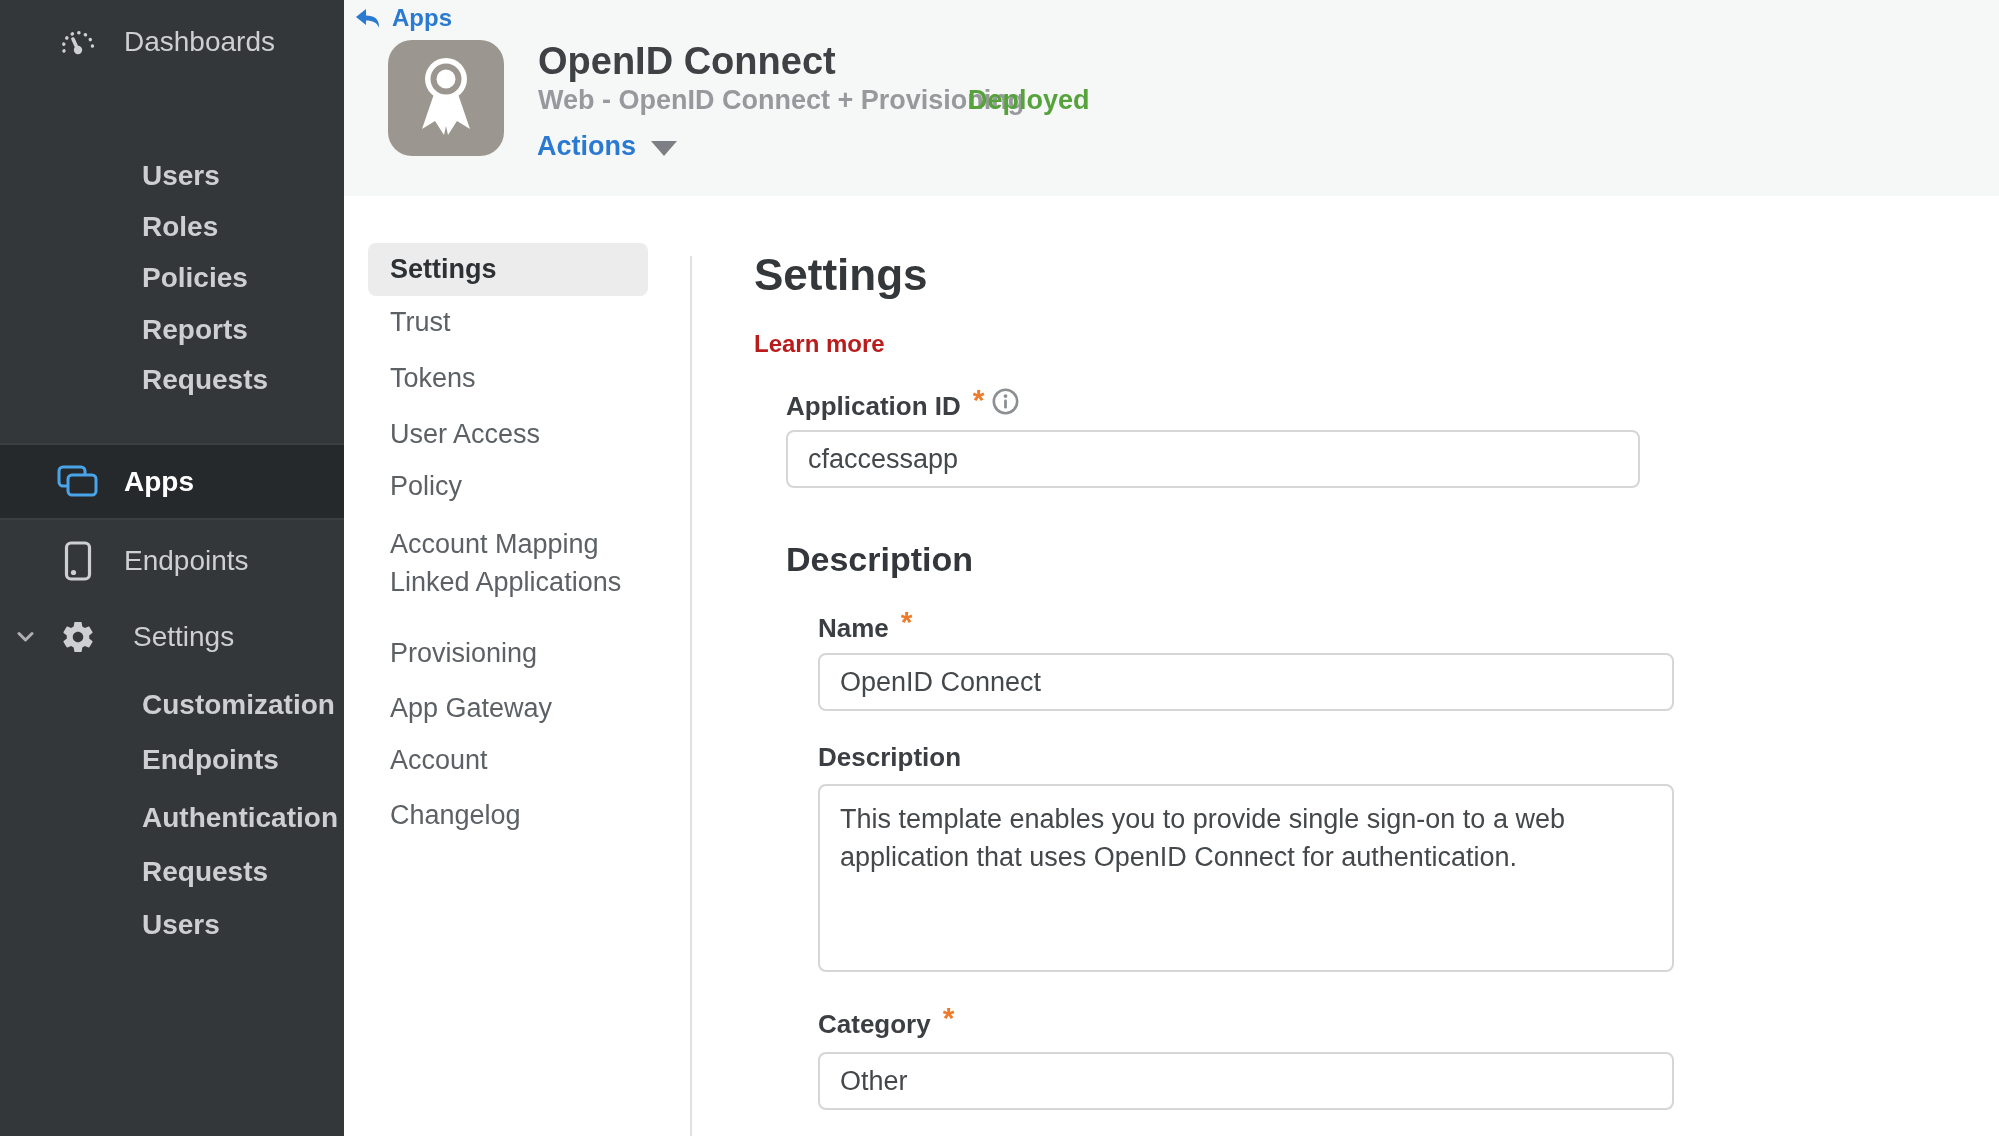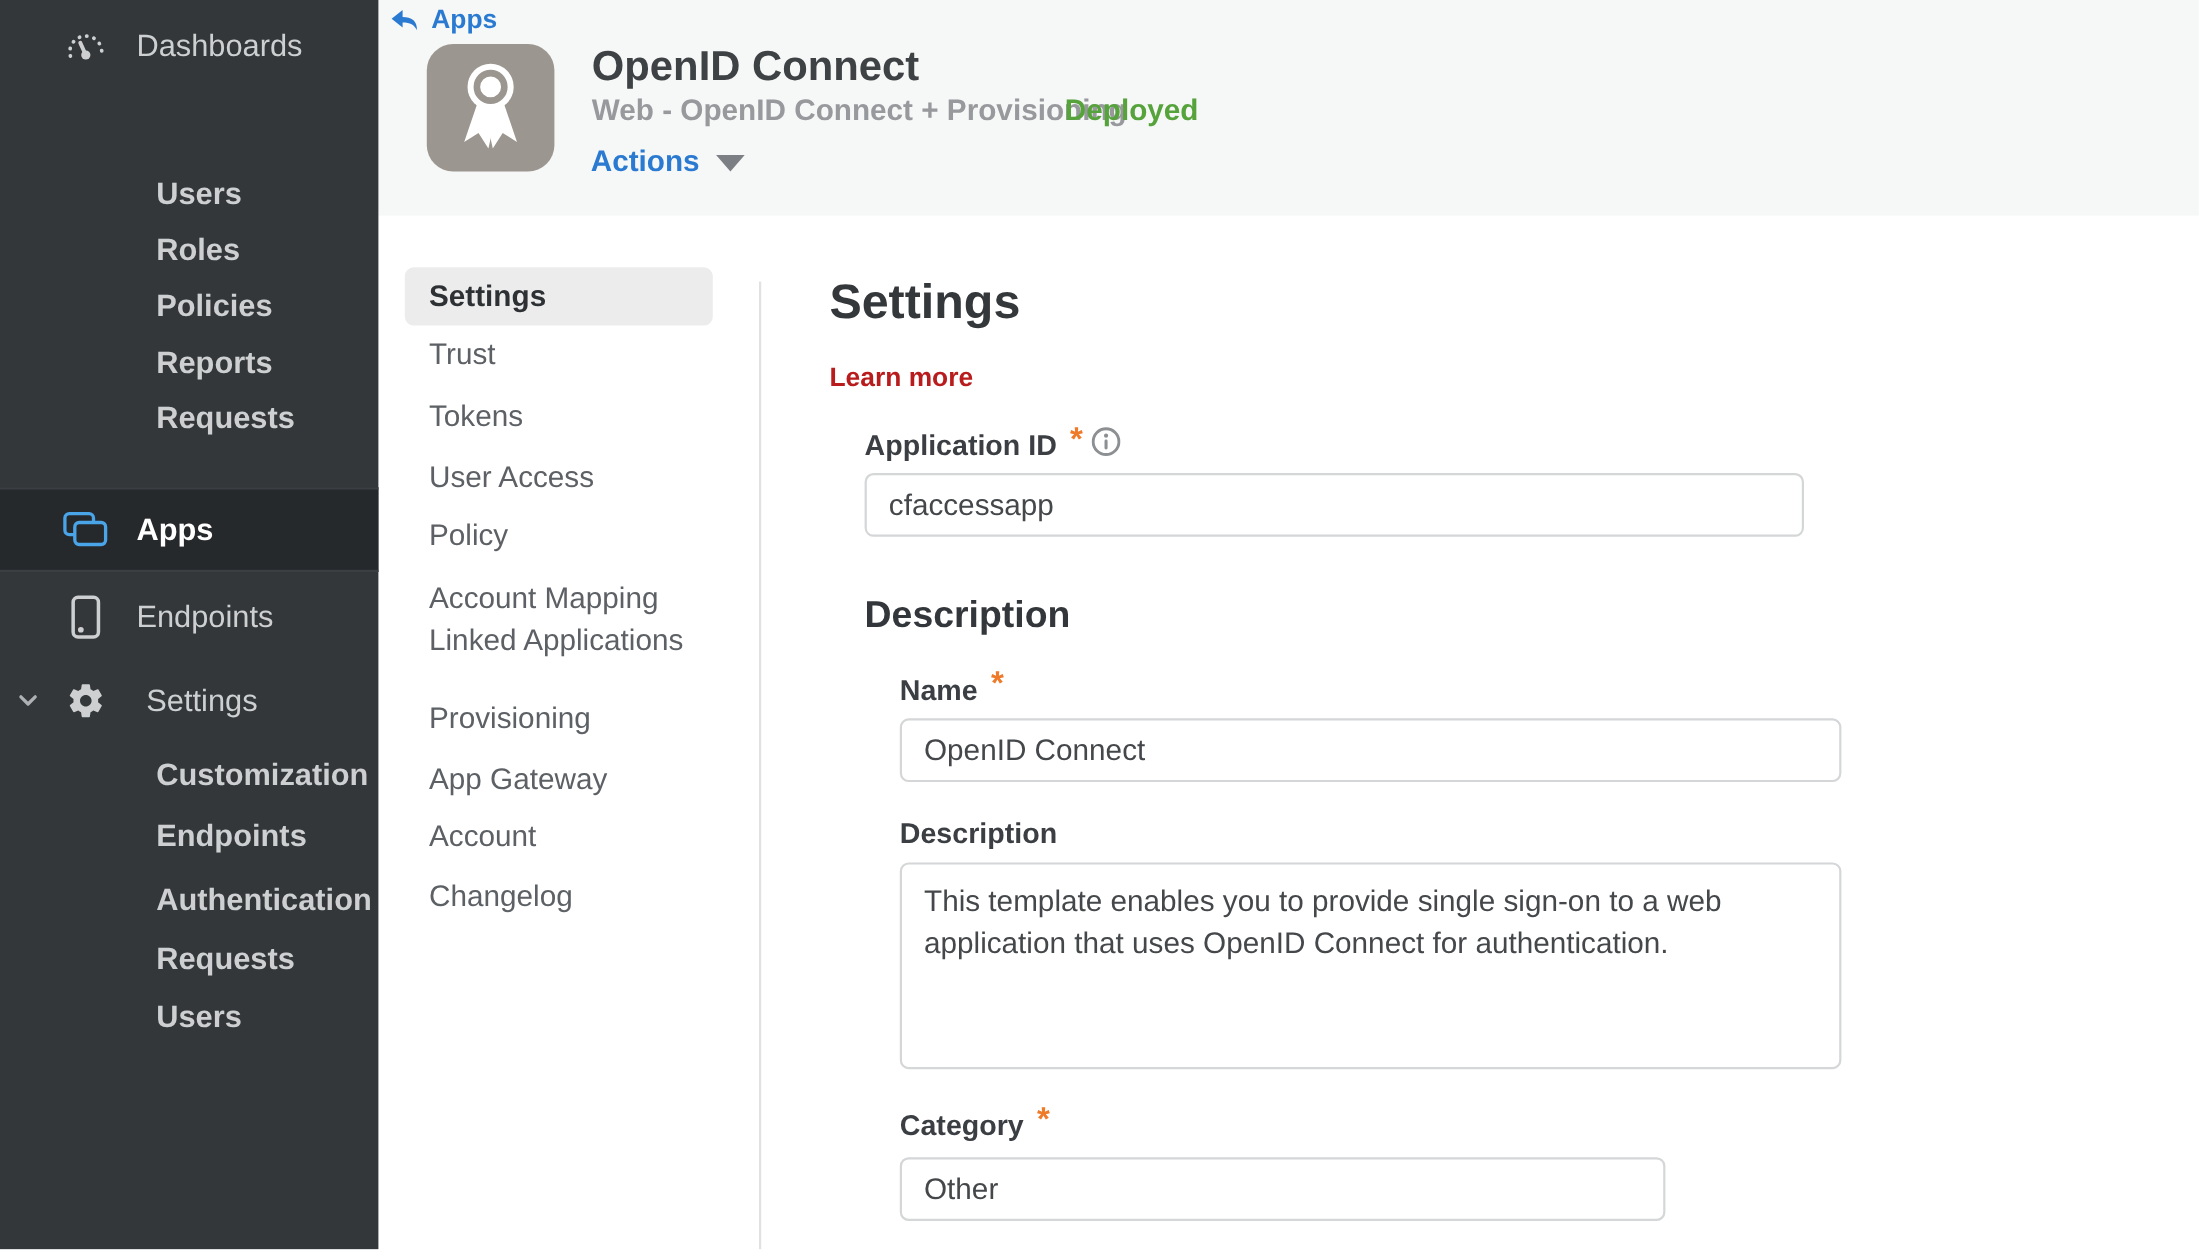--- a/index.html
+++ b/index.html
@@ -205,16 +205,16 @@
     <input class="text-input" style="left: 818px; top: 653px; width: 856px;" readonly="" value="OpenID Connect">
 
     <div class="field-label" style="left:818px; top:742px;">
       <span>Description</span>
     </div>
     <textarea class="text-area" style="left: 818px; top: 784px; width: 856px; height: 188px;" readonly="">This template enables you to provide single sign-on to a web application that uses OpenID Connect for authentication.</textarea>
 
     <div class="field-label" style="left:818px; top:1006px;">
       <span>Category</span><span class="req">*</span>
     </div>
-    <input class="text-input" style="left: 818px; top: 1052px; width: 696px;" readonly="" value="Other">
+    <input class="text-input" style="left: 818px; top: 1052px; width: 856px;" readonly="" value="Other">
   </main>
 
 </div>
 
 </body></html>

